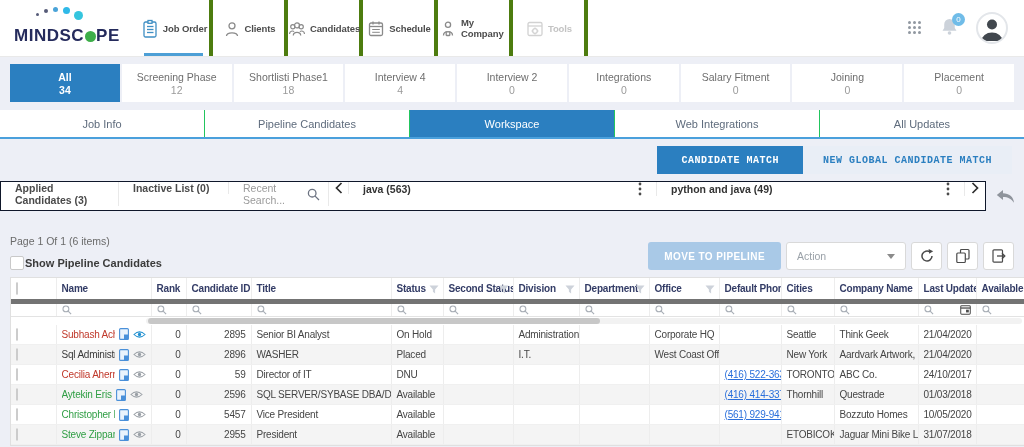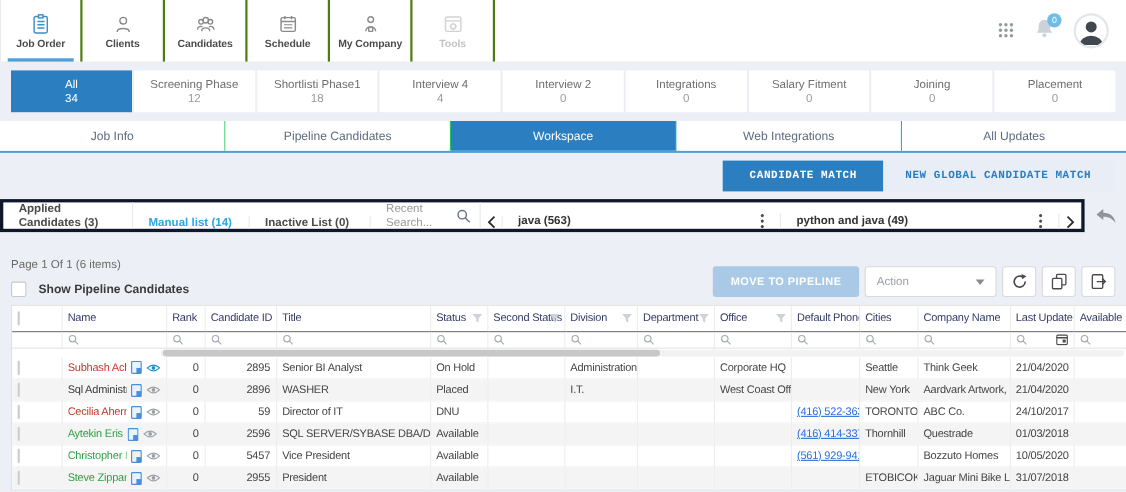--- a/index.html
+++ b/index.html
@@ -10,85 +10,85 @@
   .topnav{height:57px;background:#fff;border-bottom:1px solid #e9e9e9;display:flex;align-items:stretch}
   .logo{width:138px;position:relative;display:flex;align-items:flex-end;padding:0 0 12px 14px;cursor:pointer}
   .logo-text{font-size:17px;font-weight:bold;color:#252b5c;letter-spacing:.5px;line-height:1}
   .logo-o{display:inline-block;width:11px;height:11px;border-radius:50%;background:#3dae49;margin:0 .5px;vertical-align:-1px}
   .logo-dots i{position:absolute;border-radius:50%}
   .d1{width:3px;height:3px;background:#565b78;left:36px;top:13px}
   .d2{width:4px;height:4px;background:#565b78;left:44px;top:9px}
   .d3{width:5px;height:5px;background:#4aa3d8;left:53px;top:7px}
   .d4{width:7px;height:7px;background:#2fb9e8;left:63px;top:7px}
   .d5{width:9px;height:9px;background:#35c5de;left:74px;top:11px}
-  .nav-item{width:75px;border-right:2px solid #4d7c0f;display:flex;flex-direction:column;align-items:center;justify-content:center;gap:3px;position:relative;cursor:pointer}
+  .nav-item{width:75px;border-right:4px solid #4d7c0f;display:flex;flex-direction:row;align-items:center;justify-content:center;gap:3px;position:relative;cursor:pointer}
   .nav-item:first-of-type{border-left:1px solid #ececec}
   .nav-ic{color:#8a8a8a;height:21px;display:flex;align-items:flex-end}
   .nav-label{font-size:9.5px;font-weight:bold;color:#4c4c4c;letter-spacing:-.1px}
   .nav-item.active .nav-ic{color:#3f8fc4}
   .nav-item.active::after{content:"";position:absolute;left:8%;bottom:0;width:84%;height:3px;background:#4d9fd6}
   .nav-item.disabled .nav-ic{color:#d2d2d2}
   .nav-item.disabled .nav-label{color:#c3c3c3}
   .nav-right{margin-left:auto;display:flex;align-items:center;gap:17px;padding-right:16px}
   .grid-ic{width:15px;height:15px;display:grid;grid-template-columns:repeat(3,3px);grid-template-rows:repeat(3,3px);gap:2px;cursor:pointer}
   .grid-ic i{background:#9198a1;border-radius:50%}
   .bell-wrap{position:relative;cursor:pointer}
   .badge{position:absolute;top:-4px;right:-6px;width:13px;height:13px;border-radius:50%;background:#70bce8;color:#fff;font-size:8px;display:flex;align-items:center;justify-content:center}
   .avatar{width:32px;height:32px;border-radius:50%;border:2px solid #e3e6ea;background:#fff;overflow:hidden;display:flex;align-items:center;justify-content:center;cursor:pointer}
 
   
   .stages{margin:7px 10px 0;display:flex;gap:2px;height:38px}
   .stage{flex:1;background:#fff;display:flex;flex-direction:column;align-items:center;justify-content:center;gap:1px;cursor:pointer}
   .stage-label{font-size:10.5px;color:#6e6e6e}
   .stage-count{font-size:10.5px;color:#9a9a9a}
   .stage.active{background:#2b7fc0}
-  .stage.active .stage-label,.stage.active .stage-count{color:#fff;font-weight:normal}
+  .stage.active .stage-label,.stage.active .stage-count{color:#fff;font-weight:bold}
 
   
   .subtabs{margin-top:8px;display:flex;height:29px;border-bottom:2px solid #4aa0dc}
   .subtab{flex:1;background:#fff;border-right:1px solid #22c55e;display:flex;align-items:center;justify-content:center;font-size:11px;color:#5e6b7c;cursor:pointer}
   .subtab:last-child{border-right:none}
   .subtab.active{background:#2b7fc0;color:#fff}
 
   
   .match-row{margin-top:7px;display:flex;justify-content:flex-end;padding-right:12px}
   .btn-match{height:28px;border:none;font-family:Liberation Mono, monospace;font-size:10px;font-weight:bold;letter-spacing:.5px;cursor:pointer}
   .btn-match.primary{background:#2b7fc0;color:#fff;padding:0 24px}
   .btn-match.secondary{background:#e9eef6;color:#2b7fc0;padding:0 20px}
 
   
   .listrow{margin-top:7px;display:flex;align-items:center}
-  .listbar{width:986px;height:30px;background:#fff;border:3px solid #0f172a;display:flex;align-items:flex-end}
+  .listbar{width:986px;height:30px;background:#fff;border:1px solid #0f172a;display:flex;align-items:flex-start}
   .seg{display:flex;align-items:center;border-right:1px solid #e9e9e9;padding:0 14px;font-size:10.5px;cursor:pointer}
   .seg.applied{width:118px;font-weight:bold;color:#4a4a4a}
   .seg.manual{width:106px;font-weight:bold;color:#2aa7e0}
   .seg.inactive{width:110px;font-weight:bold;color:#4a4a4a}
   .seg.recent{width:100px;justify-content:space-between;color:#9a9a9a;padding-right:8px}
   .seg.chev{width:20px;justify-content:center;padding:0}
   .seg.saved{flex:1;justify-content:space-between;color:#333;font-weight:bold}
   .seg:last-child{border-right:none}
   .undo-btn{margin-left:9px;cursor:pointer;display:flex}
 
   
   .toolbar-row{margin:24px 10px 0;display:flex;justify-content:space-between;align-items:flex-end}
   .page-info{font-size:10.5px;color:#6a6a6a}
-  .show-pipe{margin-top:9px;display:flex;align-items:center;gap:11px;font-size:11px;font-weight:bold;color:#3b3b3b}
+  .show-pipe{margin-top:9px;display:flex;align-items:center;gap:1px;font-size:11px;font-weight:bold;color:#3b3b3b}
   .cbx{width:14px;height:14px;background:#fff;border:1px solid #c9c9c9;border-radius:2px;cursor:pointer}
   .controls{display:flex;align-items:center;gap:5px}
   .btn-move{height:28px;background:#a9c9e7;color:#fff;border:none;border-radius:3px;font-family:inherit;font-size:10px;font-weight:bold;letter-spacing:.4px;padding:0 16px;cursor:default}
   .action-sel{height:28px;width:120px;background:#fff;border:1px solid #d9d9d9;border-radius:3px;display:flex;align-items:center;justify-content:space-between;padding:0 10px;font-size:10.5px;color:#9aa1a8;cursor:pointer}
   .caret{width:0;height:0;border-left:4px solid transparent;border-right:4px solid transparent;border-top:5px solid #8b8b8b}
   .icon-btn{width:31px;height:28px;background:#fff;border:1px solid #d9d9d9;border-radius:3px;display:flex;align-items:center;justify-content:center;cursor:pointer}
   .icon-btn:first-of-type{margin-left:8px}
 
   
   .grid{margin:7px 0 0 10px;width:1014px;background:#fff;border:1px solid #e0e0e0;border-right:none;overflow:hidden}
   table{border-collapse:collapse;table-layout:fixed;width:1055px}
   th,td{border-right:1px solid #ededed;padding:0 5px;overflow:hidden;white-space:nowrap;text-align:left}
-  thead th{height:23px;font-size:10px;font-weight:normal;color:#333c66;letter-spacing:-.2px;border-bottom:1px solid #737373;position:relative}
+  thead th{height:23px;font-size:10px;font-weight:bold;color:#333c66;letter-spacing:-.2px;border-bottom:5px solid #737373;position:relative}
   .fr td{height:15px;border-bottom:1px solid #e3e3e3}
   .fcell{display:flex;align-items:center;justify-content:space-between}
   tbody td{height:20px;font-size:10px;color:#454545;letter-spacing:-.2px;border-bottom:1px solid #f0f0f0}
   tbody tr:nth-child(even){background:#f4f4f4}
   .num{text-align:right}
   .funnel{position:absolute;right:4px;top:7px}
   .name-cell{display:flex;align-items:center;gap:4px}
   .cand-name{overflow:hidden;white-space:nowrap}
   .cand-name[data-color="red"]{color:#c0392b}
   .cand-name[data-color="dark"]{color:#3a3a3a}
@@ -98,20 +98,30 @@
   .doc-ic{display:flex}
   a.phone{color:#2a6fdb;text-decoration:underline}
   .cb{width:13px;height:13px;background:#fff;border:1px solid #cccccc;border-radius:2px;margin:0 auto;cursor:pointer}
   .hscroll{height:6px;background:#f2f2f2;border-radius:3px;margin:1px 2px 1px 135px;position:relative;cursor:pointer}
   .hthumb{position:absolute;left:2px;top:0;width:452px;height:6px;background:#c7c7c7;border-radius:3px;cursor:grab}
 </style>
 </head>
 <body>
 
 <header class="topnav">
+  <div class="logo">
+    <span class="logo-dots">
+        <i class="d1"></i>
+        <i class="d2"></i>
+        <i class="d3"></i>
+        <i class="d4"></i>
+        <i class="d5"></i>
+      </span>
+    <span class="logo-text"><span>MINDSC</span><i class="logo-o"></i><span>PE</span></span>
+  </div>
 
   <div class="nav-item active">
     <span class="nav-ic">
       <svg width="20" height="20" viewBox="0 0 20 20" fill="none" stroke="currentColor" stroke-width="1.3">
           <rect x="4" y="3" width="12" height="15" rx="1.5"></rect>
           <rect x="8" y="1.5" width="4" height="2.8" fill="#fff"></rect>
           <line x1="7" y1="7.5" x2="13.5" y2="7.5"></line>
           <line x1="7" y1="10.5" x2="13.5" y2="10.5"></line>
           <line x1="7" y1="13.5" x2="13.5" y2="13.5"></line>
         </svg>
@@ -254,21 +264,20 @@
 </div>
 
 <div class="match-row">
   <button class="btn-match primary">CANDIDATE MATCH</button>
   <button class="btn-match secondary">NEW GLOBAL CANDIDATE MATCH</button>
 </div>
 
 <div class="listrow">
   <div class="listbar">
     <div class="seg applied">Applied Candidates (3)</div>
-    <div class="seg manual">Manual list (14)</div>
     <div class="seg inactive">Inactive List (0)</div>
     <div class="seg recent">
       <span>Recent Search...</span>
       <span style="display:flex">
         <svg width="13" height="13" viewBox="0 0 13 13" fill="none" stroke="#6b7280" stroke-width="1.3">
             <circle cx="5.2" cy="5.2" r="3.8"></circle>
             <line x1="8.1" y1="8.1" x2="12" y2="12"></line>
           </svg>
       </span>
     </div>

